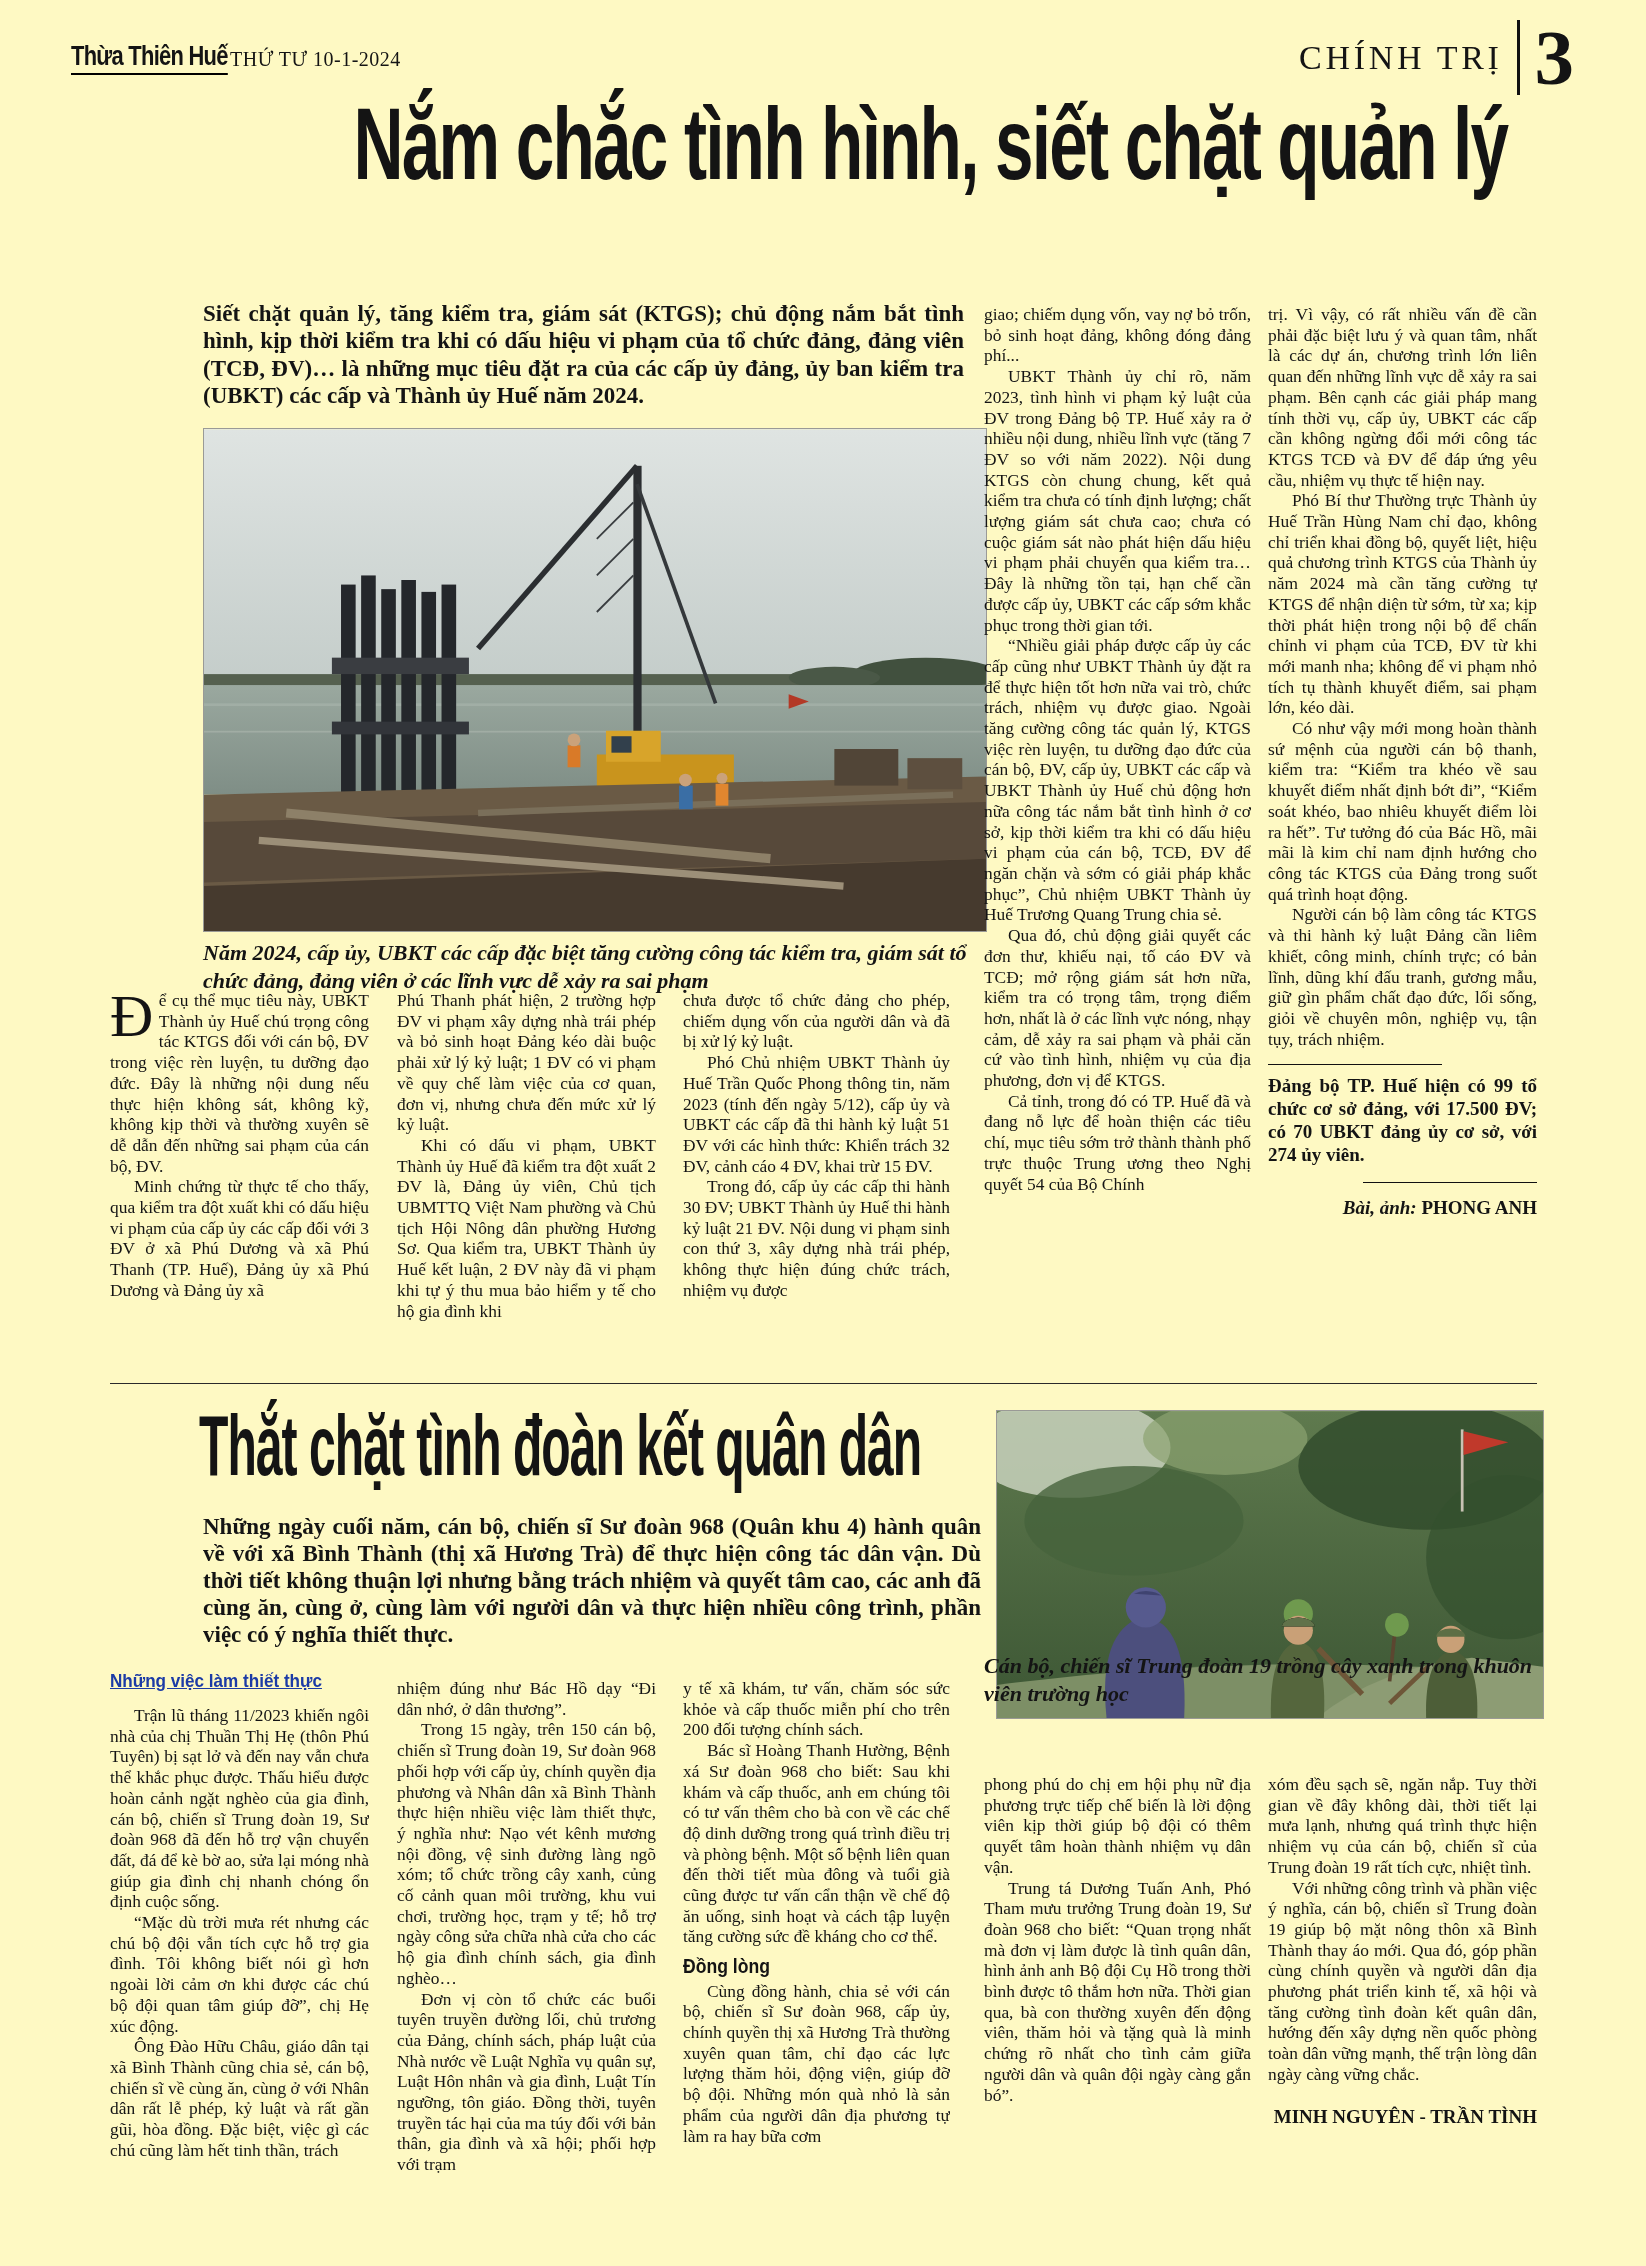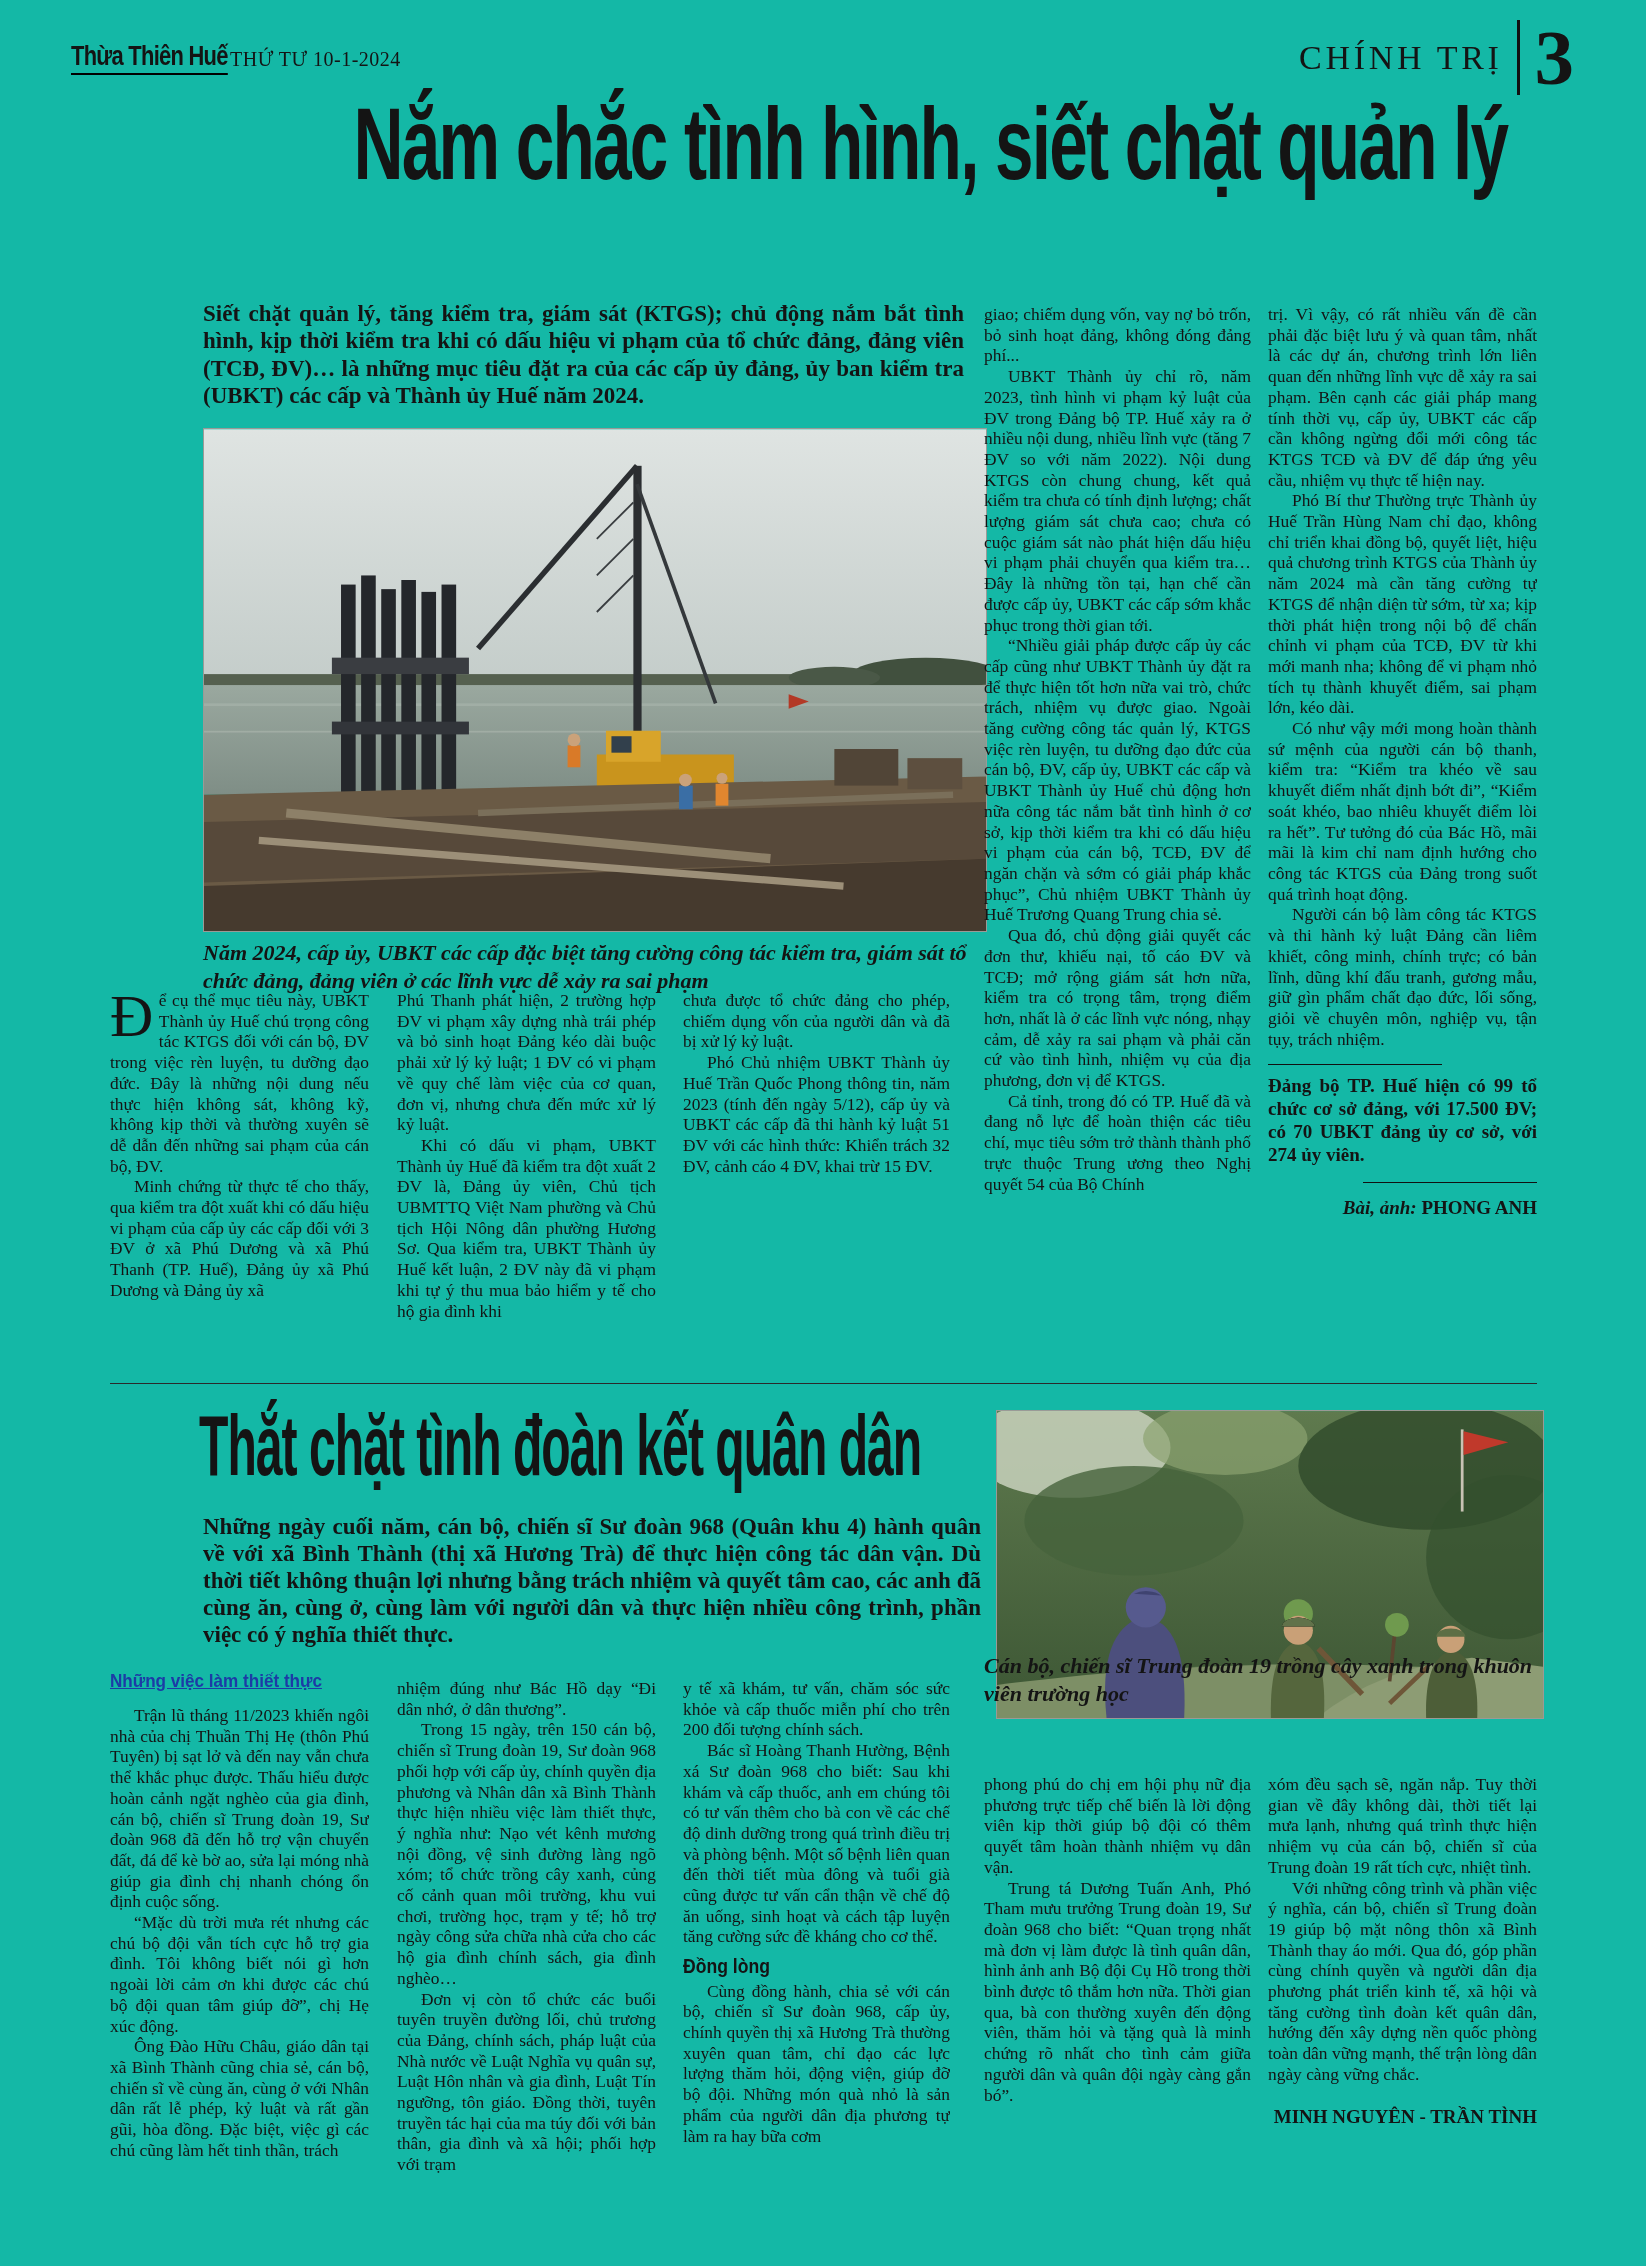--- a/index.html
+++ b/index.html
@@ -1,16 +1,16 @@
 <!DOCTYPE html>
 <html style="font-size:14.6px"><head>
 <meta charset="utf-8">
 <style>
   html,body{margin:0;padding:0;background:#8a8a8a;}
-  .page{position:relative;width:1647px;height:2267px;margin:0 auto;background:#14b8a6;
+  .page{position:relative;width:1647px;height:2267px;margin:0 auto;background:#fef9c3;
         font-family:"Liberation Serif",serif;color:#141414;overflow:hidden;}
 
   
   .brand{position:absolute;left:71px;top:40px;font-family:"Liberation Sans",sans-serif;
          font-weight:700;font-size:27.4px;letter-spacing:-0.9px;transform:scaleX(.8);
          transform-origin:left center;border-bottom:2.7px solid #000;padding-bottom:0.9px;white-space:nowrap;}
   .issue-date{position:absolute;left:230px;top:48px;font-size:20px;letter-spacing:0.5px;white-space:nowrap;}
   .section-group{position:absolute;right:73px;top:20px;display:flex;align-items:center;gap:14.6px;}
   .section-name{font-size:34px;letter-spacing:3.7px;}
   .mast-divider{width:2.7px;height:75px;background:#111;}
@@ -157,20 +157,21 @@
       <p class="para cont"><span class="dropcap">Đ</span>ể cụ thể mục tiêu này, UBKT Thành ủy Huế chú trọng công tác KTGS đối với cán bộ, ĐV trong việc rèn luyện, tu dưỡng đạo đức. Đây là những nội dung nếu thực hiện không sát, không kỹ, không kịp thời và thường xuyên sẽ dễ dẫn đến những sai phạm của cán bộ, ĐV.</p>
       <p class="para">Minh chứng từ thực tế cho thấy, qua kiểm tra đột xuất khi có dấu hiệu vi phạm của cấp ủy các cấp đối với 3 ĐV ở xã Phú Dương và xã Phú Thanh (TP. Huế), Đảng ủy xã Phú Dương và Đảng ủy xã</p>
     </div>
   <div class="col a1c2">
       <p class="para cont">Phú Thanh phát hiện, 2 trường hợp ĐV vi phạm xây dựng nhà trái phép và bỏ sinh hoạt Đảng kéo dài buộc phải xử lý kỷ luật; 1 ĐV có vi phạm về quy chế làm việc của cơ quan, đơn vị, nhưng chưa đến mức xử lý kỷ luật.</p>
       <p class="para">Khi có dấu vi phạm, UBKT Thành ủy Huế đã kiểm tra đột xuất 2 ĐV là, Đảng ủy viên, Chủ tịch UBMTTQ Việt Nam phường và Chủ tịch Hội Nông dân phường Hương Sơ. Qua kiểm tra, UBKT Thành ủy Huế kết luận, 2 ĐV này đã vi phạm khi tự ý thu mua bảo hiểm y tế cho hộ gia đình khi</p>
     </div>
   <div class="col a1c3">
       <p class="para cont">chưa được tổ chức đảng cho phép, chiếm dụng vốn của người dân và đã bị xử lý kỷ luật.</p>
       <p class="para">Phó Chủ nhiệm UBKT Thành ủy Huế Trần Quốc Phong thông tin, năm 2023 (tính đến ngày 5/12), cấp ủy và UBKT các cấp đã thi hành kỷ luật 51 ĐV với các hình thức: Khiển trách 32 ĐV, cảnh cáo 4 ĐV, khai trừ 15 ĐV.</p>
+      <p class="para">Trong đó, cấp ủy các cấp thi hành 30 ĐV; UBKT Thành ủy Huế thi hành kỷ luật 21 ĐV. Nội dung vi phạm sinh con thứ 3, xây dựng nhà trái phép, không thực hiện đúng chức trách, nhiệm vụ được</p>
     </div>
   <div class="col a1c4">
       <p class="para cont">giao; chiếm dụng vốn, vay nợ bỏ trốn, bỏ sinh hoạt đảng, không đóng đảng phí...</p>
       <p class="para">UBKT Thành ủy chỉ rõ, năm 2023, tình hình vi phạm kỷ luật của ĐV trong Đảng bộ TP. Huế xảy ra ở nhiều nội dung, nhiều lĩnh vực (tăng 7 ĐV so với năm 2022). Nội dung KTGS còn chung chung, kết quả kiểm tra chưa có tính định lượng; chất lượng giám sát chưa cao; chưa có cuộc giám sát nào phát hiện dấu hiệu vi phạm phải chuyển qua kiểm tra… Đây là những tồn tại, hạn chế cần được cấp ủy, UBKT các cấp sớm khắc phục trong thời gian tới.</p>
       <p class="para">“Nhiều giải pháp được cấp ủy các cấp cũng như UBKT Thành ủy đặt ra để thực hiện tốt hơn nữa vai trò, chức trách, nhiệm vụ được giao. Ngoài tăng cường công tác quản lý, KTGS việc rèn luyện, tu dưỡng đạo đức của cán bộ, ĐV, cấp ủy, UBKT các cấp và UBKT Thành ủy Huế chủ động hơn nữa công tác nắm bắt tình hình ở cơ sở, kịp thời kiểm tra khi có dấu hiệu vi phạm của cán bộ, TCĐ, ĐV để ngăn chặn và sớm có giải pháp khắc phục”, Chủ nhiệm UBKT Thành ủy Huế Trương Quang Trung chia sẻ.</p>
       <p class="para">Qua đó, chủ động giải quyết các đơn thư, khiếu nại, tố cáo ĐV và TCĐ; mở rộng giám sát hơn nữa, kiểm tra có trọng tâm, trọng điểm hơn, nhất là ở các lĩnh vực nóng, nhạy cảm, dễ xảy ra sai phạm và phải căn cứ vào tình hình, nhiệm vụ của địa phương, đơn vị để KTGS.</p>
       <p class="para">Cả tỉnh, trong đó có TP. Huế đã và đang nỗ lực để hoàn thiện các tiêu chí, mục tiêu sớm trở thành thành phố trực thuộc Trung ương theo Nghị quyết 54 của Bộ Chính</p>
     </div>
   <div class="col a1c5">
     <div>

